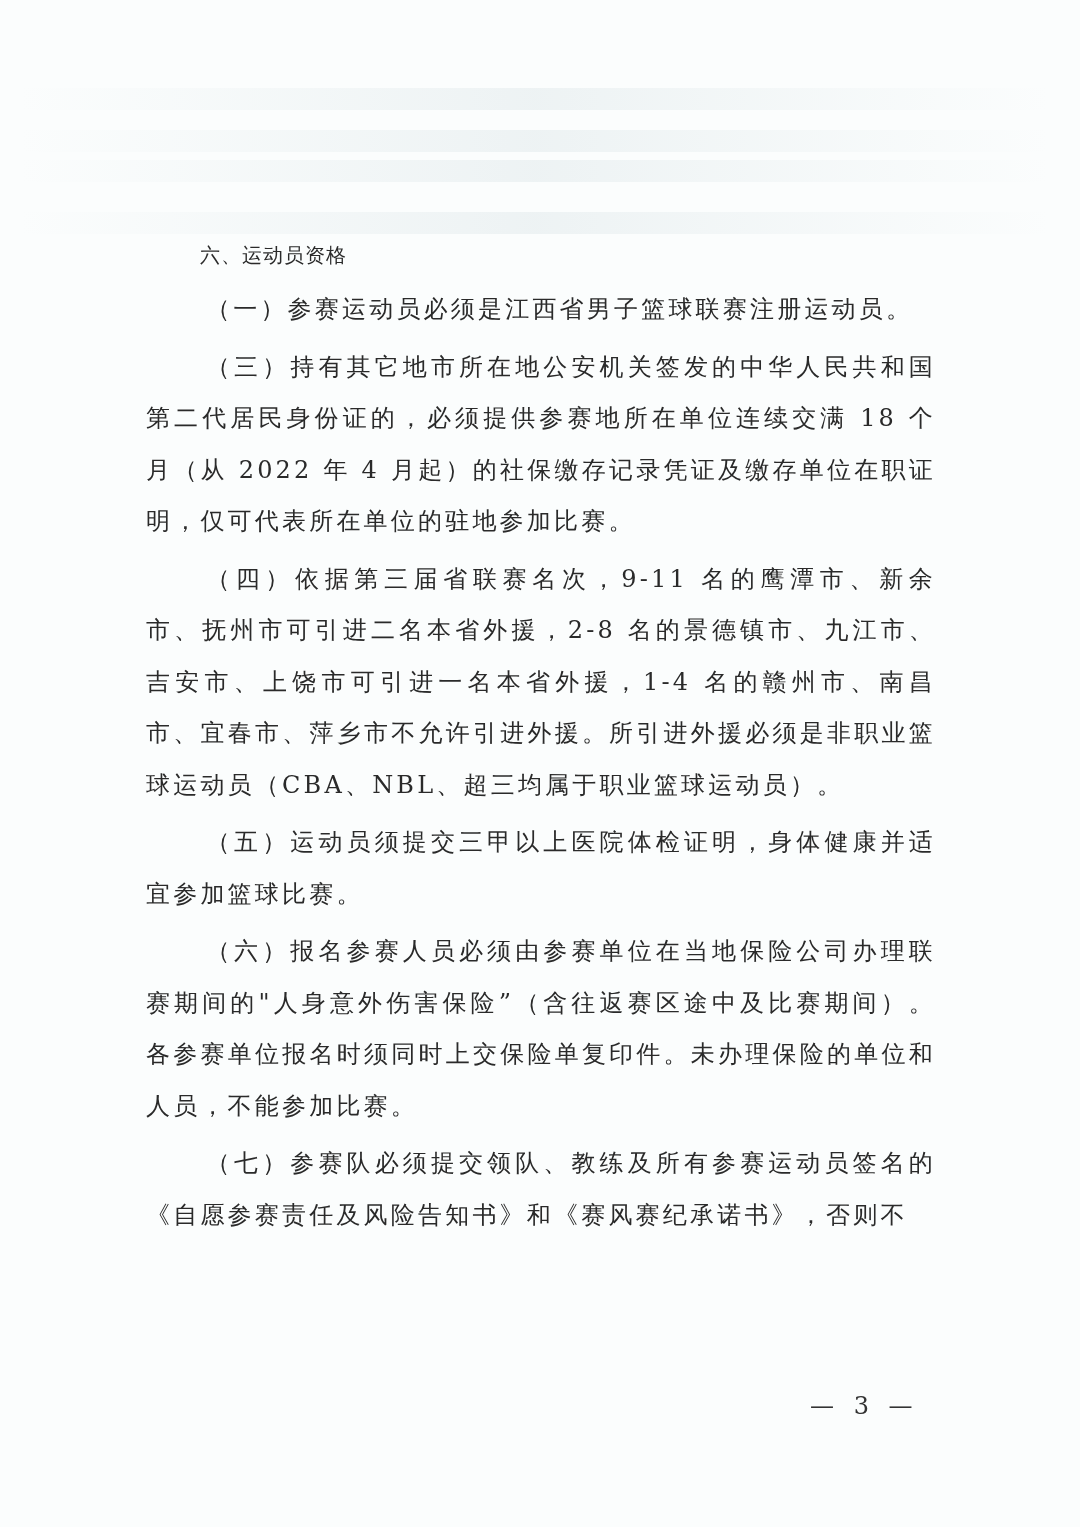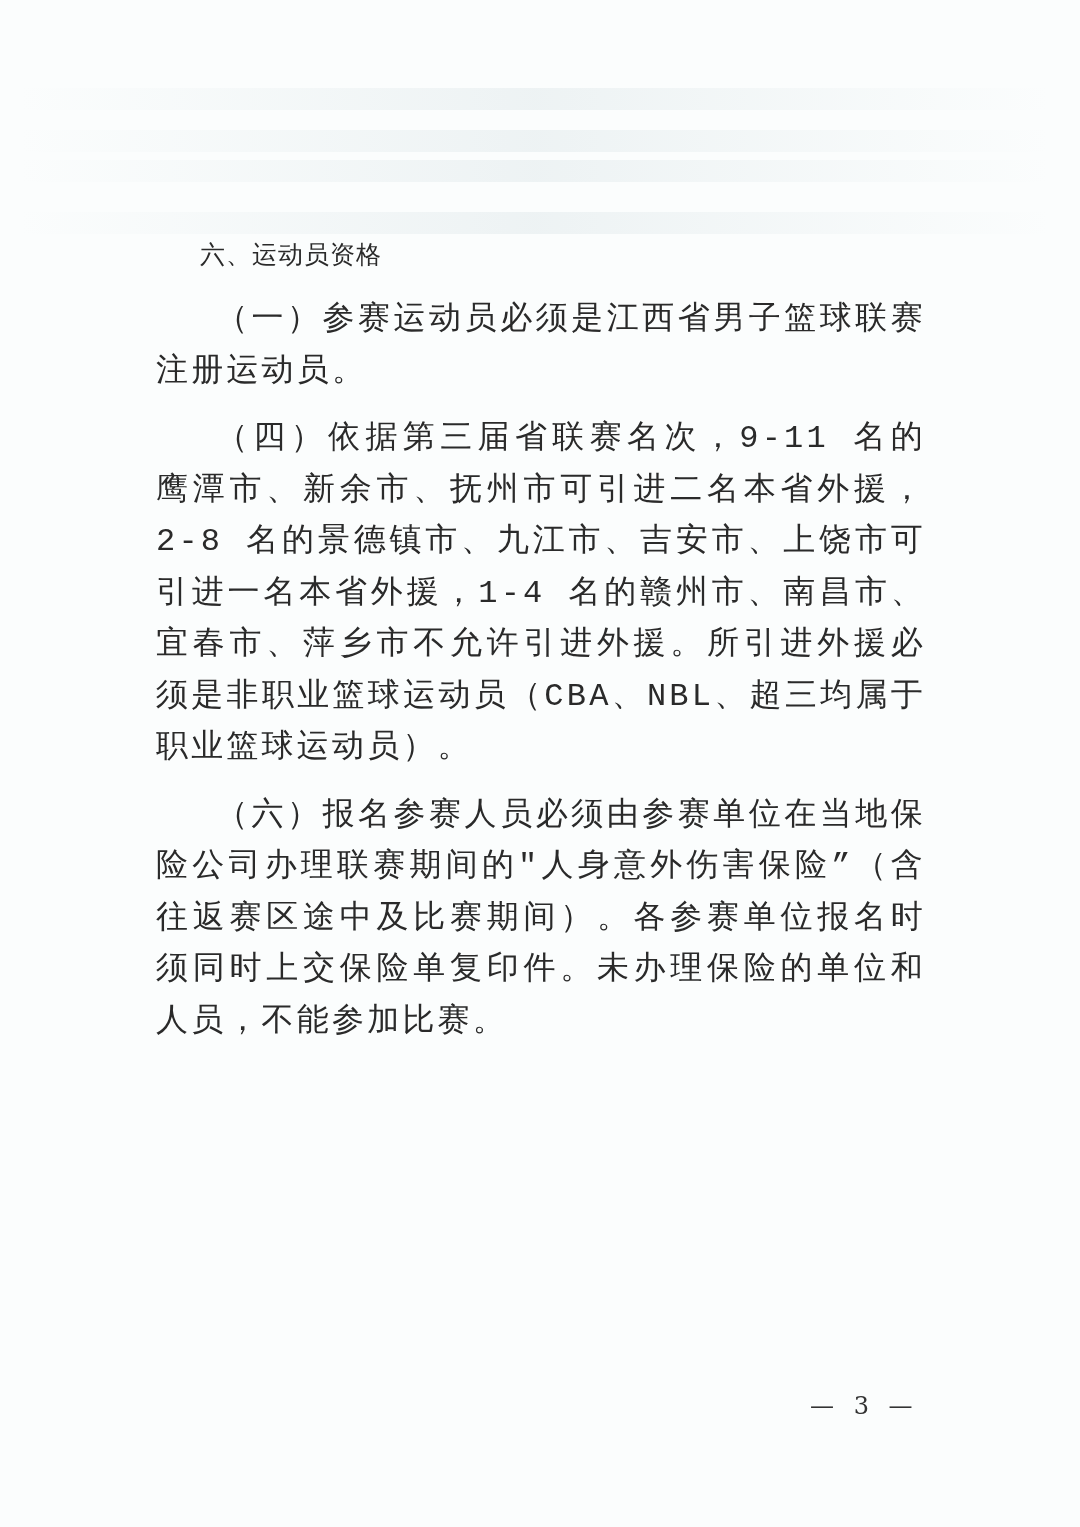--- a/index.html
+++ b/index.html
@@ -24,35 +24,34 @@
       border-radius: 4px;
     }
     .content {
       position: absolute;
       left: 140px;
       top: 232px;
       width: 802px;
     }
     .heading {
       font-family: "DejaVu Sans", "Liberation Sans", sans-serif;
-      font-size: 25px;
+      font-size: 20px;
       line-height: 46px;
       padding-left: 60px;
       letter-spacing: 1px;
       margin: 0 0 0 0;
       height: 46px;
     }
     .para {
-      font-size: 32px;
+      font-size: 24px;
       line-height: 51.5px;
       text-indent: 60px;
       text-align: justify;
       letter-spacing: 3.2px;
-      margin: 16px;
-      font-family: Liberation Mono, monospace;
+      margin: 6px;
     }
     .page-number {
       position: absolute;
       left: 810px;
       top: 1392px;
       font-size: 24px;
       letter-spacing: 6px;
       color: #333;
     }
   </style>
@@ -60,17 +59,20 @@
 <body>
 
 <div class="bleed" style="top:88px;"></div>
 <div class="bleed" style="top:130px;"></div>
 <div class="bleed" style="top:160px;"></div>
 <div class="bleed" style="top:212px;"></div>
 
 <div class="content">
   <div class="heading">六、运动员资格</div>
   <p class="para">（一）参赛运动员必须是江西省男子篮球联赛注册运动员。</p>
+  <p class="para">（三）持有其它地市所在地公安机关签发的中华人民共和国第二代居民身份证的，必须提供参赛地所在单位连续交满 18 个月（从 2022 年 4 月起）的社保缴存记录凭证及缴存单位在职证明，仅可代表所在单位的驻地参加比赛。</p>
   <p class="para">（四）依据第三届省联赛名次，9-11 名的鹰潭市、新余市、抚州市可引进二名本省外援，2-8 名的景德镇市、九江市、吉安市、上饶市可引进一名本省外援，1-4 名的赣州市、南昌市、宜春市、萍乡市不允许引进外援。所引进外援必须是非职业篮球运动员（CBA、NBL、超三均属于职业篮球运动员）。</p>
+  <p class="para">（五）运动员须提交三甲以上医院体检证明，身体健康并适宜参加篮球比赛。</p>
   <p class="para">（六）报名参赛人员必须由参赛单位在当地保险公司办理联赛期间的"人身意外伤害保险”（含往返赛区途中及比赛期间）。各参赛单位报名时须同时上交保险单复印件。未办理保险的单位和人员，不能参加比赛。</p>
+  <p class="para">（七）参赛队必须提交领队、教练及所有参赛运动员签名的《自愿参赛责任及风险告知书》和《赛风赛纪承诺书》，否则不</p>
 </div>
 
 <div class="page-number">— 3 —</div>
 
 </body></html>

